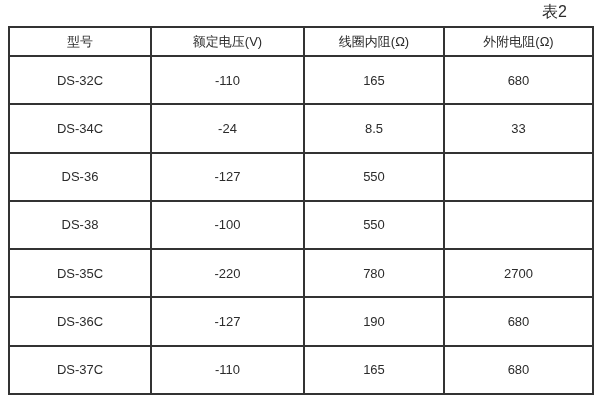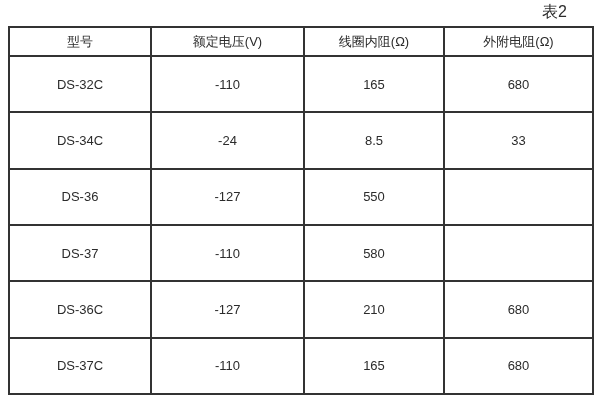--- a/index.html
+++ b/index.html
@@ -89,29 +89,35 @@
         <td>8.5</td>
         <td>33</td>
       </tr>
       <tr>
         <td>DS-36</td>
         <td>-127</td>
         <td>550</td>
         <td></td>
       </tr>
       <tr>
-        <td>DS-37</td>
-        <td>-110</td>
-        <td>580</td>
+        <td>DS-38</td>
+        <td>-100</td>
+        <td>550</td>
         <td></td>
+      </tr>
+      <tr>
+        <td>DS-35C</td>
+        <td>-220</td>
+        <td>780</td>
+        <td>2700</td>
       </tr>
       <tr>
         <td>DS-36C</td>
         <td>-127</td>
-        <td>210</td>
+        <td>190</td>
         <td>680</td>
       </tr>
       <tr>
         <td>DS-37C</td>
         <td>-110</td>
         <td>165</td>
         <td>680</td>
       </tr>
     </tbody>
   </table>

